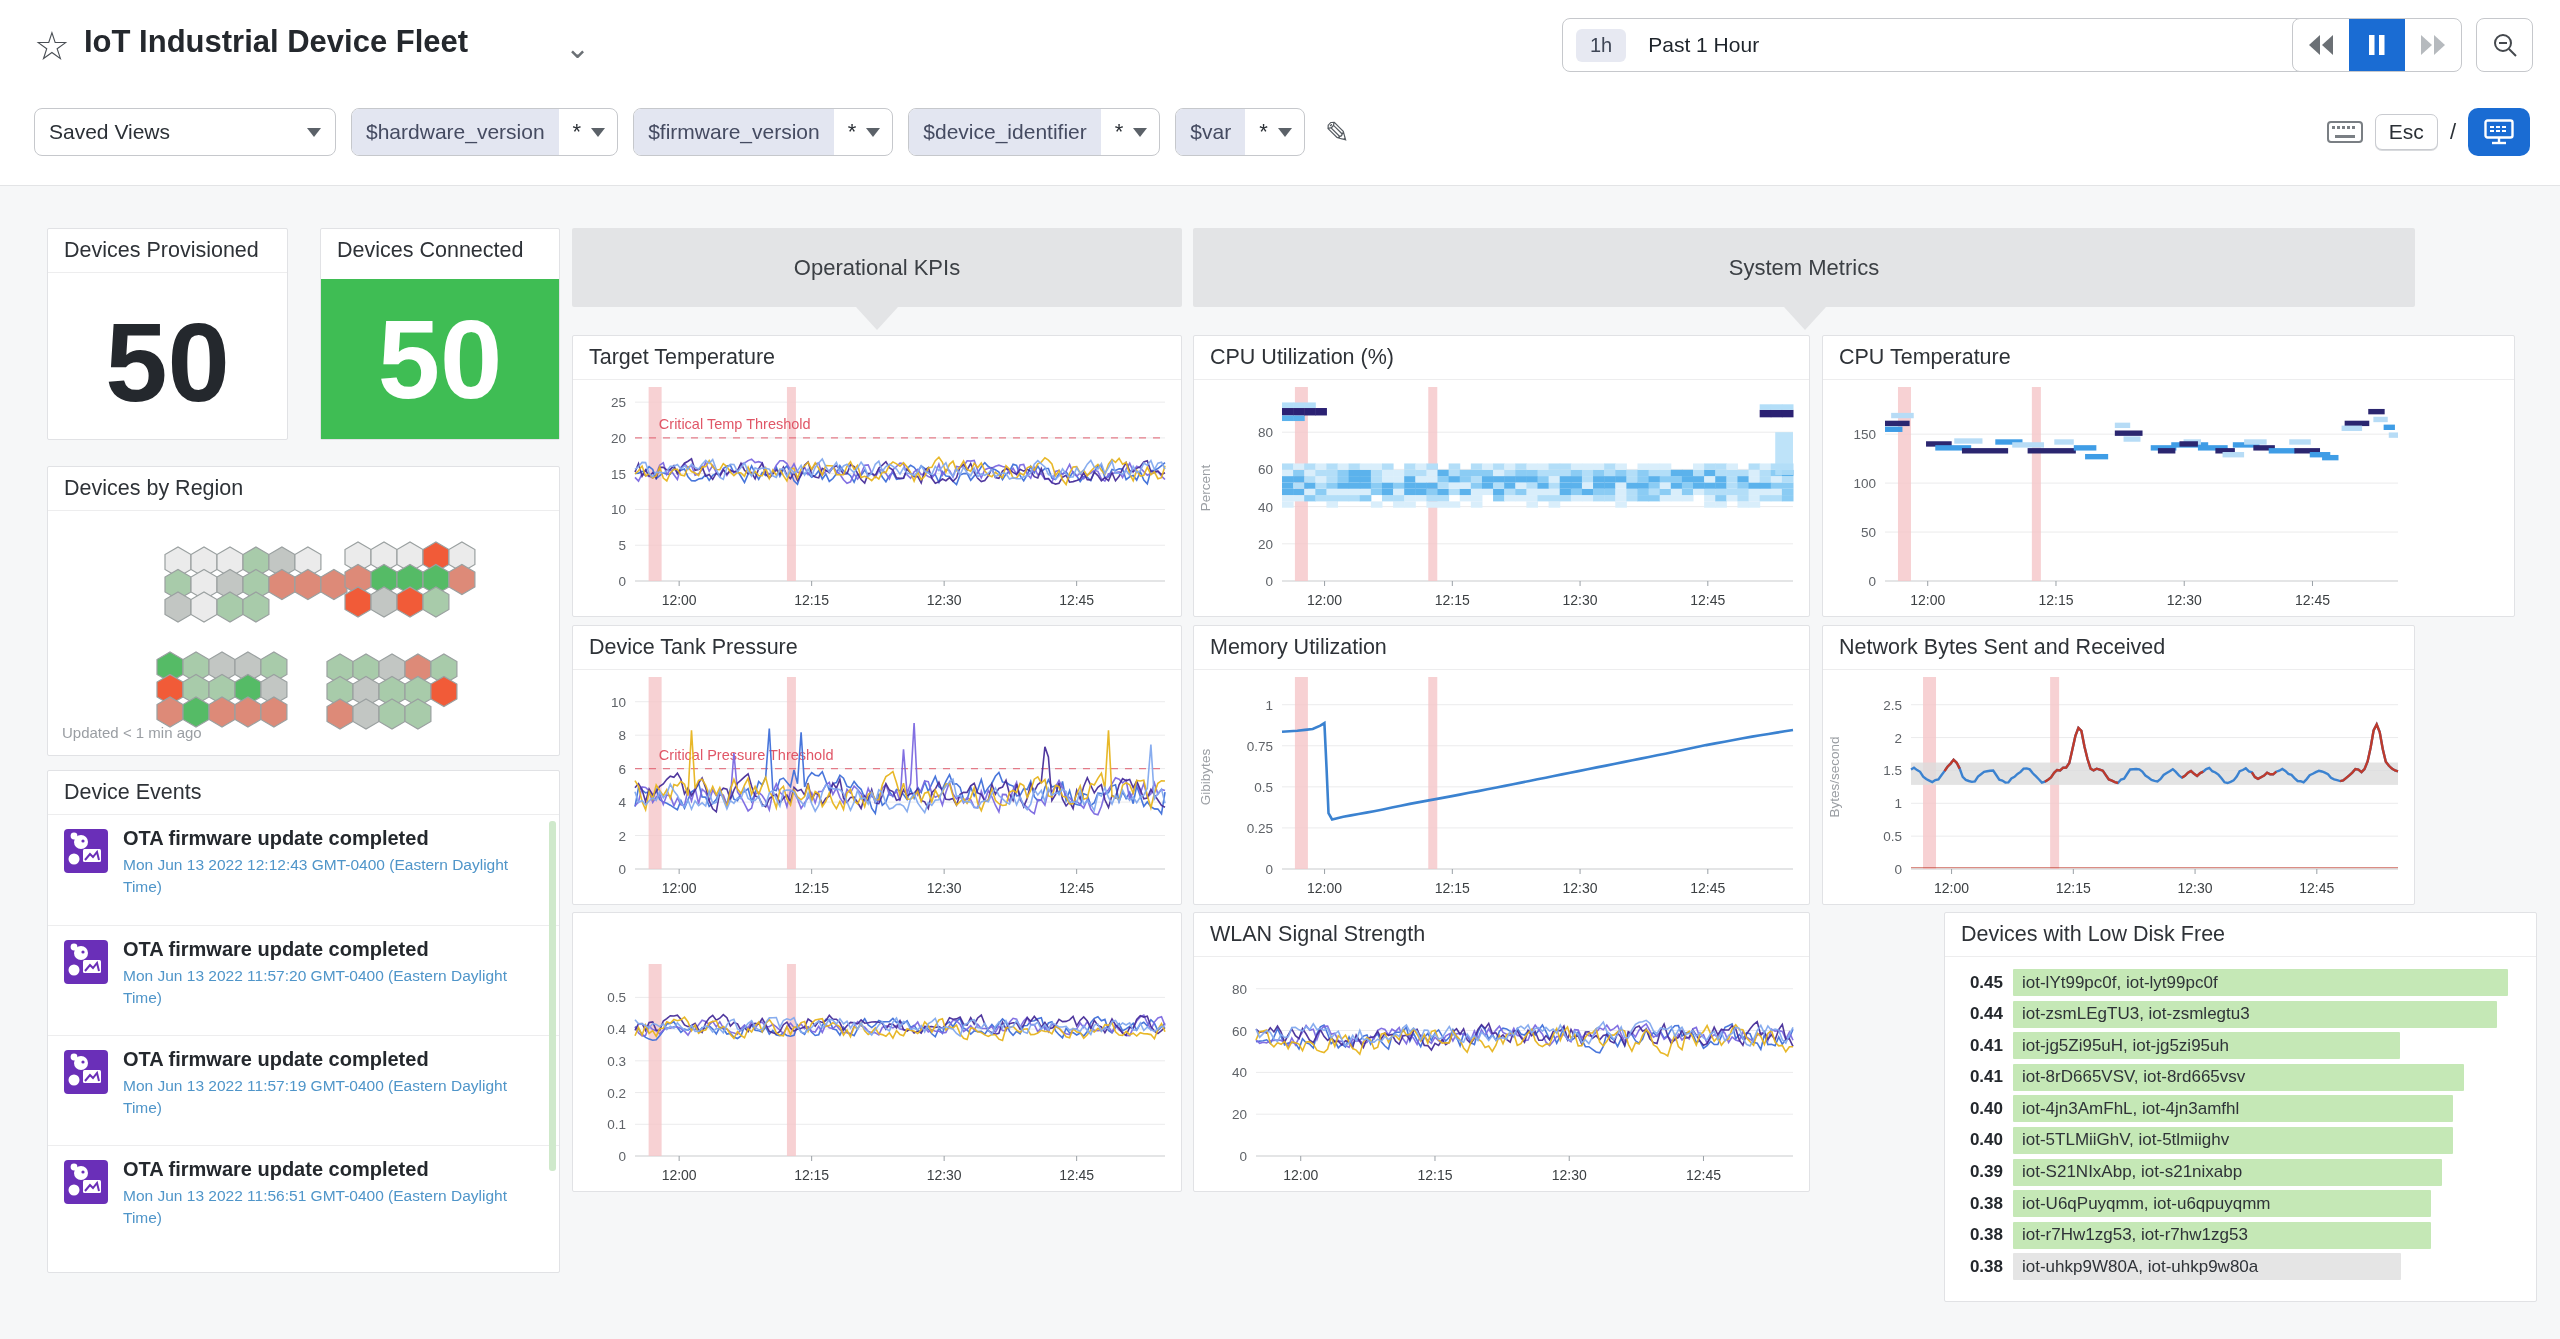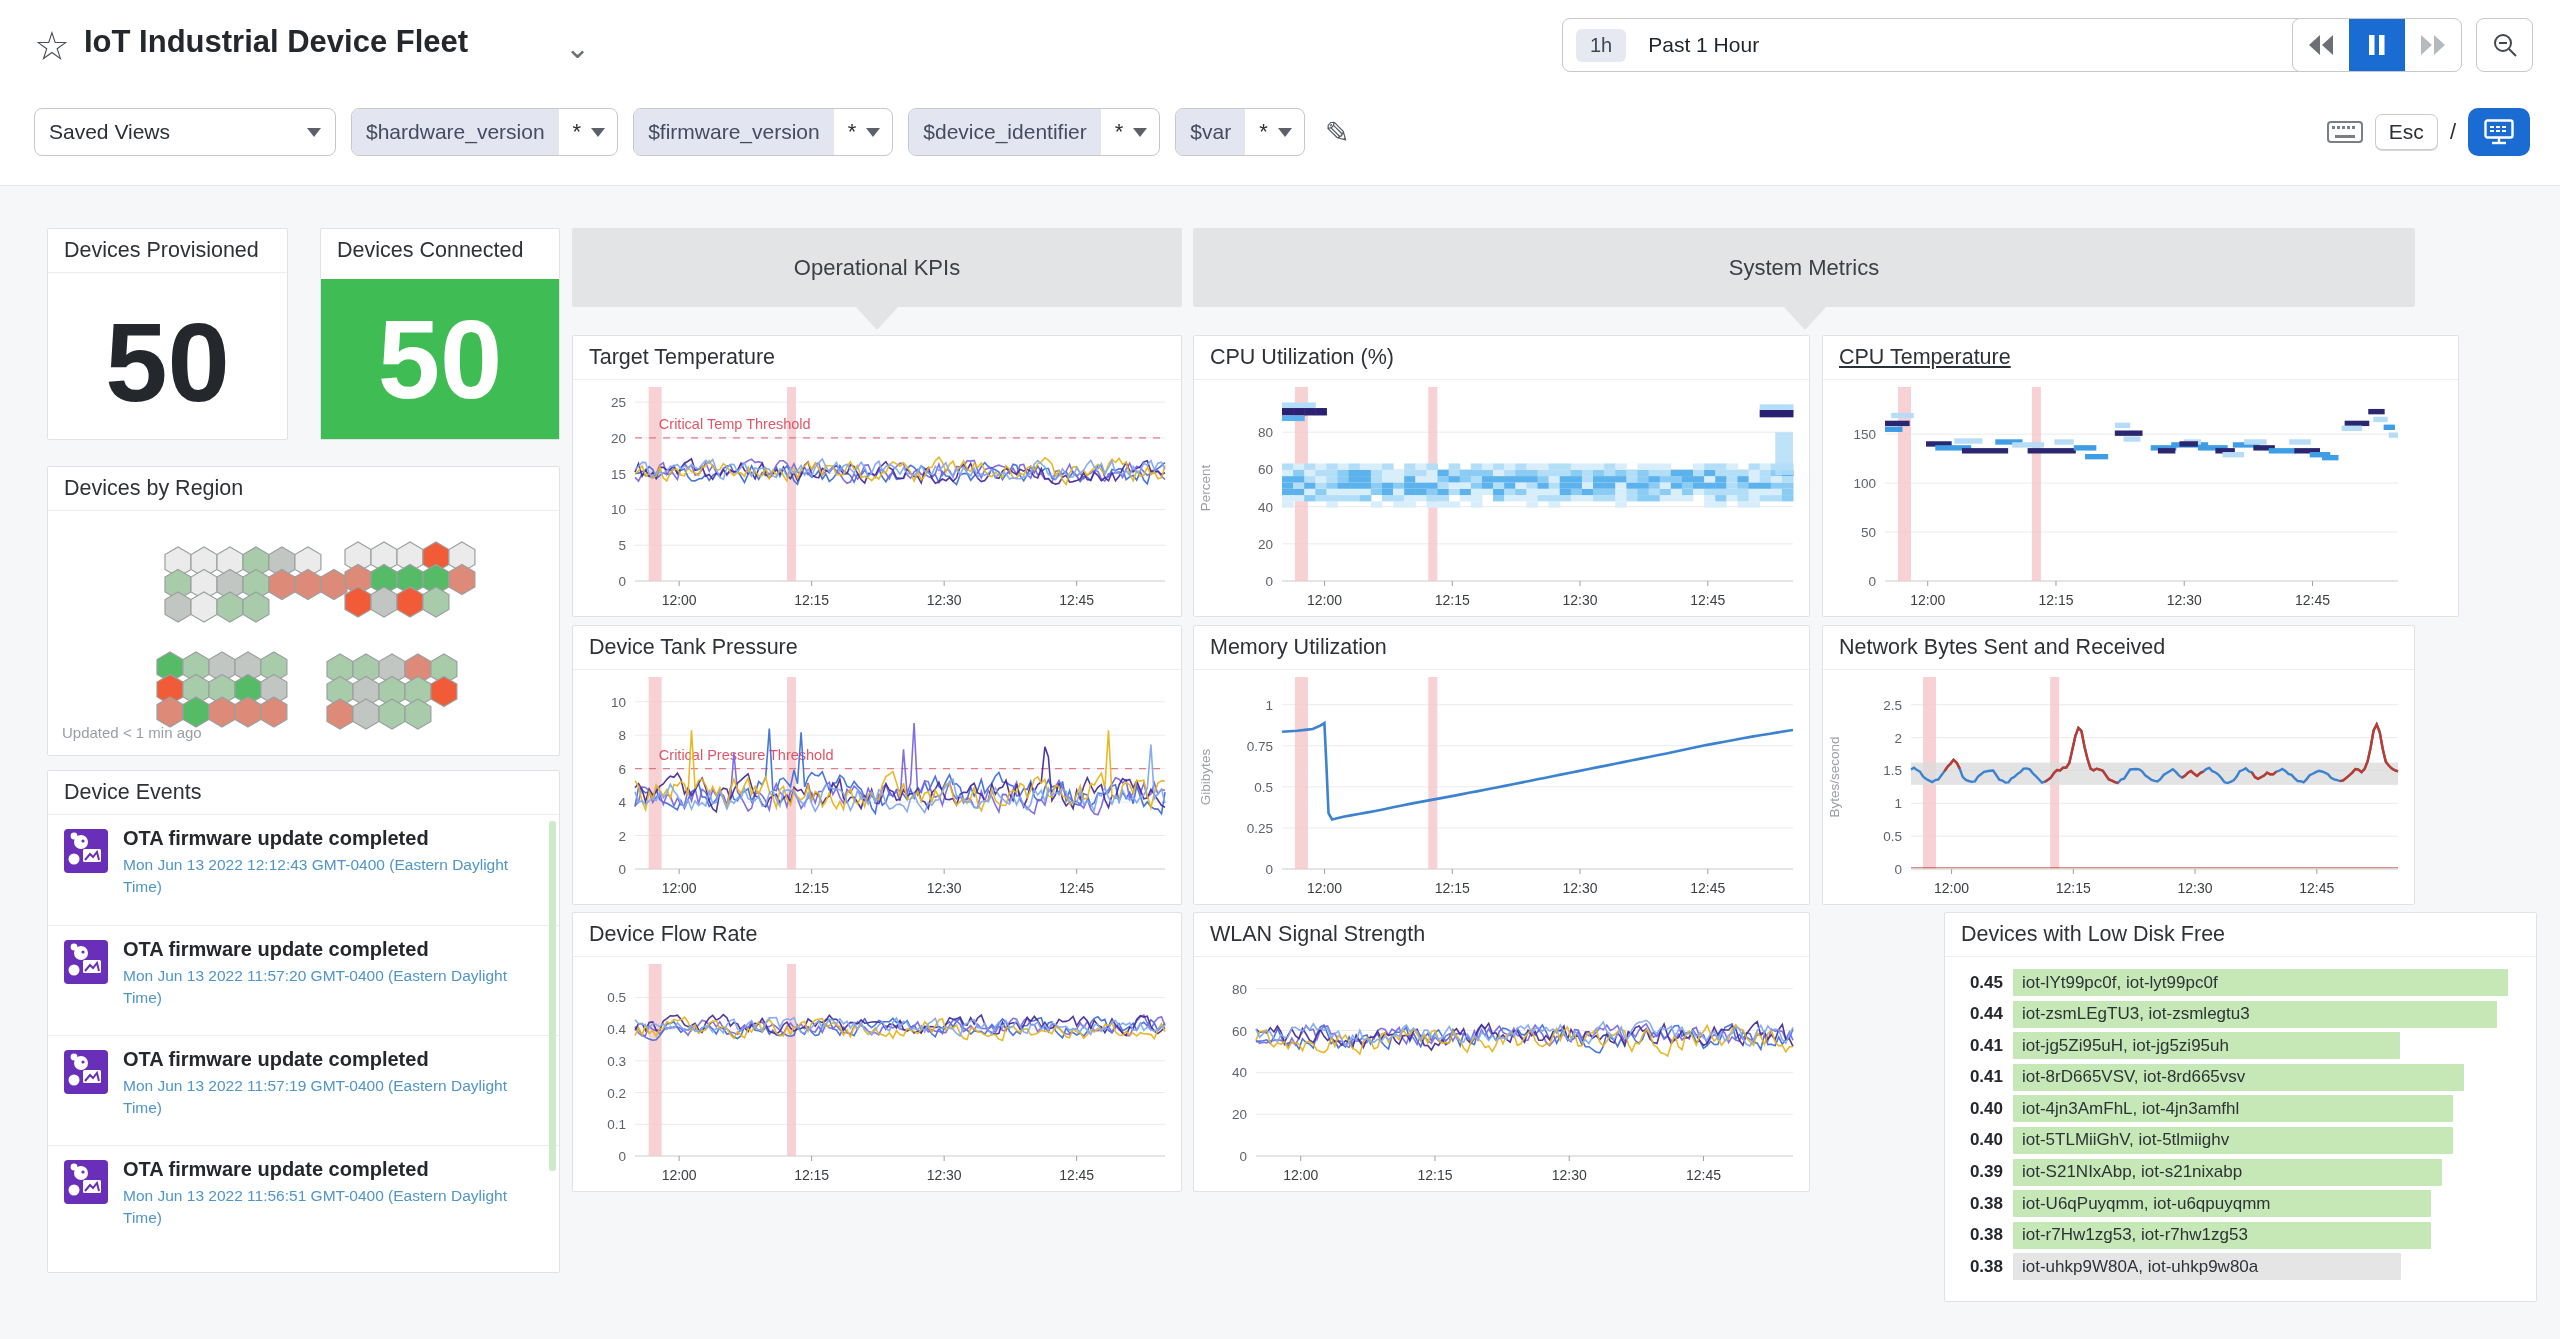--- a/index.html
+++ b/index.html
@@ -380,21 +380,20 @@
       <line x1="62" x2="592" y1="97.63636363636364" y2="97.63636363636364" stroke="#e05667" stroke-width="1.4" stroke-dasharray="7 7" opacity="0.75"></line>
       <text x="85.85" y="88.63636363636364" font-size="14.5" fill="#e05667">Critical Pressure Threshold</text>
       <polyline points="62.0,135.6 65.5,116.6 69.1,119.1 72.6,121.8 76.1,120.9 79.7,128.2 83.2,118.5 86.7,128.6 90.3,131.1 93.8,132.3 97.3,134.2 100.9,136.6 104.4,138.8 107.9,129.5 111.5,137.3 115.0,128.6 118.5,120.9 122.1,118.5 125.6,112.0 129.1,125.9 132.7,126.3 136.2,135.4 139.7,132.5 143.3,128.4 146.8,120.2 150.3,125.9 153.9,133.8 157.4,117.4 160.9,128.2 164.5,129.8 168.0,121.4 171.5,120.8 175.1,117.7 178.6,130.3 182.1,122.6 185.7,110.5 189.2,114.1 192.7,106.1 196.3,57.5 199.8,118.9 203.3,119.5 206.9,108.6 210.4,107.1 213.9,111.2 217.5,115.6 221.0,99.0 224.5,112.7 228.1,61.3 231.6,116.0 235.1,106.3 238.7,101.7 242.2,104.2 245.7,104.8 249.3,100.7 252.8,110.0 256.3,119.1 259.9,112.6 263.4,111.5 266.9,104.2 270.5,107.2 274.0,115.3 277.5,116.8 281.1,110.4 284.6,115.1 288.1,118.3 291.7,127.1 295.2,125.5 298.7,137.2 302.3,142.5 305.8,122.7 309.3,134.3 312.9,131.0 316.4,120.8 319.9,125.4 323.5,118.5 327.0,119.8 330.5,123.6 334.1,128.6 337.6,118.4 341.1,127.1 344.7,116.3 348.2,121.4 351.7,111.0 355.3,120.5 358.8,112.9 362.3,105.3 365.9,115.7 369.4,118.2 372.9,110.4 376.5,103.7 380.0,113.3 383.5,112.8 387.1,116.4 390.6,128.5 394.1,128.5 397.7,116.2 401.2,124.9 404.7,119.0 408.3,108.6 411.8,122.0 415.3,116.6 418.9,112.2 422.4,105.3 425.9,101.4 429.5,111.0 433.0,111.3 436.5,113.7 440.1,115.0 443.6,124.9 447.1,124.3 450.7,117.6 454.2,118.6 457.7,110.4 461.3,125.7 464.8,129.8 468.3,129.1 471.9,116.5 475.4,108.9 478.9,116.0 482.5,114.7 486.0,123.1 489.5,110.5 493.1,129.7 496.6,119.6 500.1,132.2 503.7,133.5 507.2,134.4 510.7,122.8 514.3,124.1 517.8,134.4 521.3,131.7 524.9,122.2 528.4,122.5 531.9,123.1 535.5,121.7 539.0,115.1 542.5,113.8 546.1,130.5 549.6,120.9 553.1,127.6 556.7,121.3 560.2,132.7 563.7,114.9 567.3,125.2 570.8,135.3 574.3,130.9 577.9,135.7 581.4,137.9 584.9,138.1 588.5,142.8 592.0,121.2" fill="none" stroke="#3e6fd9" stroke-width="1.6" opacity="0.95"></polyline>
       <polyline points="62.0,134.9 65.5,130.8 69.1,116.0 72.6,116.5 76.1,119.8 79.7,131.3 83.2,126.0 86.7,123.4 90.3,133.5 93.8,123.9 97.3,124.9 100.9,134.8 104.4,127.0 107.9,133.7 111.5,134.5 115.0,118.9 118.5,129.9 122.1,117.2 125.6,132.7 129.1,118.2 132.7,121.5 136.2,130.1 139.7,119.0 143.3,124.6 146.8,124.0 150.3,124.1 153.9,133.7 157.4,126.5 160.9,82.1 164.5,121.0 168.0,126.1 171.5,132.8 175.1,139.9 178.6,137.1 182.1,123.2 185.7,121.3 189.2,124.5 192.7,130.2 196.3,138.9 199.8,121.3 203.3,112.9 206.9,121.3 210.4,124.5 213.9,135.7 217.5,119.7 221.0,121.4 224.5,127.9 228.1,137.4 231.6,131.8 235.1,127.0 238.7,121.7 242.2,132.0 245.7,120.6 249.3,120.2 252.8,114.3 256.3,111.4 259.9,123.5 263.4,117.0 266.9,126.3 270.5,132.3 274.0,118.4 277.5,122.0 281.1,115.0 284.6,118.5 288.1,122.7 291.7,129.6 295.2,117.4 298.7,125.5 302.3,128.0 305.8,130.2 309.3,117.4 312.9,113.3 316.4,123.9 319.9,124.8 323.5,120.0 327.0,130.0 330.5,78.4 334.1,122.8 337.6,112.3 341.1,52.0 344.7,123.7 348.2,119.2 351.7,110.0 355.3,110.6 358.8,122.3 362.3,126.3 365.9,124.3 369.4,134.0 372.9,121.3 376.5,111.3 380.0,122.9 383.5,127.9 387.1,124.6 390.6,132.0 394.1,126.8 397.7,128.7 401.2,136.4 404.7,136.6 408.3,120.2 411.8,129.8 415.3,119.5 418.9,125.8 422.4,134.2 425.9,140.8 429.5,123.4 433.0,123.6 436.5,130.2 440.1,118.8 443.6,111.4 447.1,129.1 450.7,133.3 454.2,136.3 457.7,140.1 461.3,142.7 464.8,128.6 468.3,128.9 471.9,134.0 475.4,119.5 478.9,120.5 482.5,115.8 486.0,109.5 489.5,116.7 493.1,125.0 496.6,126.6 500.1,131.3 503.7,130.4 507.2,133.4 510.7,137.0 514.3,128.3 517.8,138.1 521.3,142.8 524.9,143.7 528.4,135.2 531.9,122.2 535.5,118.7 539.0,112.9 542.5,106.8 546.1,108.2 549.6,111.8 553.1,109.0 556.7,128.2 560.2,121.2 563.7,111.1 567.3,122.2 570.8,112.4 574.3,126.5 577.9,122.8 581.4,112.0 584.9,123.3 588.5,118.4 592.0,119.6" fill="none" stroke="#7b68e0" stroke-width="1.6" opacity="0.95"></polyline>
       <polyline points="62.0,116.7 65.5,112.6 69.1,118.9 72.6,130.7 76.1,118.0 79.7,124.0 83.2,120.7 86.7,115.4 90.3,112.9 93.8,108.3 97.3,105.2 100.9,106.3 104.4,102.2 107.9,108.2 111.5,122.9 115.0,116.9 118.5,124.5 122.1,119.0 125.6,112.1 129.1,106.9 132.7,116.9 136.2,129.8 139.7,137.8 143.3,140.8 146.8,121.2 150.3,117.2 153.9,118.2 157.4,128.4 160.9,119.1 164.5,112.2 168.0,109.1 171.5,105.8 175.1,102.8 178.6,115.2 182.1,125.1 185.7,126.1 189.2,133.4 192.7,135.8 196.3,127.6 199.8,124.8 203.3,123.4 206.9,131.8 210.4,127.3 213.9,124.1 217.5,130.6 221.0,116.4 224.5,119.9 228.1,118.4 231.6,124.1 235.1,112.2 238.7,128.4 242.2,122.0 245.7,123.9 249.3,133.2 252.8,127.4 256.3,125.3 259.9,112.1 263.4,117.3 266.9,108.3 270.5,127.1 274.0,131.4 277.5,126.4 281.1,126.1 284.6,131.5 288.1,137.4 291.7,125.1 295.2,130.0 298.7,118.6 302.3,132.0 305.8,132.7 309.3,124.5 312.9,112.8 316.4,119.1 319.9,120.5 323.5,129.3 327.0,128.1 330.5,118.8 334.1,124.6 337.6,122.7 341.1,122.2 344.7,117.8 348.2,129.4 351.7,130.8 355.3,137.5 358.8,121.6 362.3,118.0 365.9,111.2 369.4,120.7 372.9,128.3 376.5,128.6 380.0,127.5 383.5,133.9 387.1,123.2 390.6,121.3 394.1,121.5 397.7,114.9 401.2,112.3 404.7,122.0 408.3,123.4 411.8,130.4 415.3,129.3 418.9,113.3 422.4,123.1 425.9,117.4 429.5,116.0 433.0,109.3 436.5,123.0 440.1,129.5 443.6,113.0 447.1,126.2 450.7,135.8 454.2,127.4 457.7,113.1 461.3,120.4 464.8,113.5 468.3,110.8 471.9,75.8 475.4,85.9 478.9,129.5 482.5,123.7 486.0,112.0 489.5,128.1 493.1,134.9 496.6,130.8 500.1,137.5 503.7,119.3 507.2,128.1 510.7,115.4 514.3,106.8 517.8,114.5 521.3,121.9 524.9,116.4 528.4,113.7 531.9,128.8 535.5,136.4 539.0,124.4 542.5,126.7 546.1,113.8 549.6,107.7 553.1,109.6 556.7,108.4 560.2,116.7 563.7,110.1 567.3,118.6 570.8,127.8 574.3,127.1 577.9,118.4 581.4,123.9 584.9,129.0 588.5,134.4 592.0,136.2" fill="none" stroke="#472d99" stroke-width="1.6" opacity="0.95"></polyline>
       <polyline points="62.0,109.6 65.5,115.4 69.1,130.6 72.6,138.7 76.1,120.7 79.7,128.0 83.2,113.9 86.7,119.5 90.3,124.7 93.8,118.5 97.3,127.5 100.9,113.6 104.4,114.8 107.9,110.3 111.5,113.3 115.0,124.6 118.5,59.2 122.1,117.5 125.6,109.4 129.1,108.3 132.7,114.3 136.2,123.8 139.7,115.5 143.3,123.8 146.8,116.7 150.3,127.8 153.9,135.7 157.4,119.0 160.9,108.4 164.5,118.0 168.0,122.5 171.5,114.1 175.1,107.4 178.6,123.3 182.1,115.4 185.7,123.4 189.2,114.1 192.7,106.3 196.3,120.5 199.8,126.2 203.3,136.8 206.9,118.8 210.4,115.2 213.9,127.9 217.5,134.1 221.0,119.1 224.5,126.0 228.1,128.8 231.6,125.5 235.1,114.0 238.7,129.7 242.2,120.5 245.7,122.8 249.3,135.6 252.8,130.3 256.3,122.0 259.9,132.2 263.4,137.7 266.9,130.4 270.5,138.4 274.0,122.1 277.5,118.4 281.1,129.9 284.6,132.9 288.1,125.5 291.7,135.6 295.2,123.4 298.7,121.4 302.3,128.6 305.8,128.7 309.3,113.8 312.9,105.6 316.4,103.4 319.9,100.5 323.5,111.8 327.0,124.3 330.5,112.1 334.1,128.0 337.6,128.2 341.1,125.5 344.7,120.3 348.2,130.5 351.7,122.2 355.3,120.9 358.8,130.9 362.3,119.2 365.9,126.3 369.4,121.3 372.9,113.1 376.5,112.6 380.0,125.1 383.5,134.0 387.1,130.7 390.6,127.7 394.1,132.4 397.7,126.8 401.2,116.8 404.7,132.3 408.3,139.6 411.8,130.0 415.3,129.4 418.9,118.1 422.4,129.3 425.9,132.7 429.5,134.5 433.0,134.1 436.5,121.3 440.1,119.5 443.6,121.5 447.1,112.4 450.7,114.6 454.2,126.6 457.7,119.4 461.3,108.2 464.8,105.8 468.3,112.0 471.9,108.6 475.4,125.0 478.9,126.1 482.5,114.3 486.0,115.7 489.5,125.2 493.1,126.1 496.6,132.9 500.1,132.8 503.7,123.2 507.2,114.9 510.7,128.3 514.3,126.9 517.8,112.6 521.3,113.9 524.9,107.3 528.4,102.2 531.9,117.2 535.5,59.2 539.0,125.4 542.5,125.8 546.1,129.2 549.6,114.2 553.1,111.8 556.7,113.7 560.2,122.2 563.7,109.4 567.3,110.0 570.8,109.3 574.3,124.5 577.9,136.8 581.4,122.3 584.9,112.3 588.5,109.7 592.0,110.0" fill="none" stroke="#e7b41e" stroke-width="1.6" opacity="0.95"></polyline>
       <polyline points="62.0,120.7 65.5,131.5 69.1,129.6 72.6,133.7 76.1,129.9 79.7,126.9 83.2,129.5 86.7,120.6 90.3,126.9 93.8,122.4 97.3,113.2 100.9,119.9 104.4,124.5 107.9,131.8 111.5,135.8 115.0,129.0 118.5,138.2 122.1,129.8 125.6,134.6 129.1,131.8 132.7,135.1 136.2,120.4 139.7,132.7 143.3,131.4 146.8,120.0 150.3,128.5 153.9,137.8 157.4,129.6 160.9,132.3 164.5,127.0 168.0,127.7 171.5,117.5 175.1,127.5 178.6,129.6 182.1,129.5 185.7,125.0 189.2,135.3 192.7,133.9 196.3,121.9 199.8,119.5 203.3,128.2 206.9,135.2 210.4,120.0 213.9,119.1 217.5,119.0 221.0,121.1 224.5,127.5 228.1,130.8 231.6,135.2 235.1,122.1 238.7,132.6 242.2,140.2 245.7,134.2 249.3,121.2 252.8,113.7 256.3,115.7 259.9,117.9 263.4,118.0 266.9,118.6 270.5,122.4 274.0,130.7 277.5,139.2 281.1,131.1 284.6,119.2 288.1,127.9 291.7,126.8 295.2,132.9 298.7,121.4 302.3,131.2 305.8,118.9 309.3,121.6 312.9,132.1 316.4,138.0 319.9,136.7 323.5,133.4 327.0,133.1 330.5,135.1 334.1,140.6 337.6,127.5 341.1,122.7 344.7,131.9 348.2,136.9 351.7,141.5 355.3,131.5 358.8,134.4 362.3,129.1 365.9,128.8 369.4,119.6 372.9,115.3 376.5,111.1 380.0,108.3 383.5,125.3 387.1,124.6 390.6,131.0 394.1,130.4 397.7,131.1 401.2,136.4 404.7,137.1 408.3,130.9 411.8,129.6 415.3,130.7 418.9,122.9 422.4,116.9 425.9,124.5 429.5,127.9 433.0,131.2 436.5,133.2 440.1,124.4 443.6,133.9 447.1,125.7 450.7,134.9 454.2,138.8 457.7,133.3 461.3,118.5 464.8,123.9 468.3,119.4 471.9,130.4 475.4,117.4 478.9,124.2 482.5,122.0 486.0,122.4 489.5,118.3 493.1,120.5 496.6,130.9 500.1,130.9 503.7,131.7 507.2,120.0 510.7,133.2 514.3,129.6 517.8,133.4 521.3,139.3 524.9,123.1 528.4,125.2 531.9,116.4 535.5,126.5 539.0,133.0 542.5,124.2 546.1,130.6 549.6,119.1 553.1,126.0 556.7,129.2 560.2,125.7 563.7,131.7 567.3,126.1 570.8,124.2 574.3,117.2 577.9,73.6 581.4,127.9 584.9,122.4 588.5,118.1 592.0,132.2" fill="none" stroke="#82a9ee" stroke-width="1.6" opacity="0.95"></polyline>
     </svg>
   </div>
 <div class="card" style="left: 572px; top: 912px; width: 610px; height: 280px;">
-    <div class="ct">Device Flow Rate</div>
     <svg width="608" height="234" style="position:absolute;left:0;top:45px">
       <line x1="62" x2="592" y1="198" y2="198" stroke="#c9cbcd" stroke-width="1"></line>
       <text x="53" y="203" text-anchor="end" font-size="13.5" fill="#5f6368">0</text>
       <line x1="62" x2="592" y1="166.27586206896552" y2="166.27586206896552" stroke="#ebebec" stroke-width="1"></line>
       <text x="53" y="171.27586206896552" text-anchor="end" font-size="13.5" fill="#5f6368">0.1</text>
       <line x1="62" x2="592" y1="134.55172413793105" y2="134.55172413793105" stroke="#ebebec" stroke-width="1"></line>
       <text x="53" y="139.55172413793105" text-anchor="end" font-size="13.5" fill="#5f6368">0.2</text>
       <line x1="62" x2="592" y1="102.82758620689654" y2="102.82758620689654" stroke="#ebebec" stroke-width="1"></line>
       <text x="53" y="107.82758620689654" text-anchor="end" font-size="13.5" fill="#5f6368">0.3</text>
       <line x1="62" x2="592" y1="71.10344827586206" y2="71.10344827586206" stroke="#ebebec" stroke-width="1"></line>
@@ -734,21 +733,21 @@
       <rect x="121.32608695652173" y="27.01999999999999" width="11.608695652173912" height="7.440000000000005" fill="#2b2173"></rect>
       <rect x="565.6739130434783" y="28.879999999999992" width="11.608695652173912" height="7.440000000000008" fill="#2b2173"></rect>
       <rect x="565.6739130434783" y="23.300000000000008" width="11.608695652173912" height="5.579999999999984" fill="#b3def8"></rect>
       <rect x="576.7826086956521" y="28.879999999999992" width="11.608695652173912" height="7.440000000000008" fill="#2b2173"></rect>
       <rect x="576.7826086956521" y="23.300000000000008" width="11.608695652173912" height="5.579999999999984" fill="#b3def8"></rect>
       <rect x="587.891304347826" y="28.879999999999992" width="11.608695652173912" height="7.440000000000008" fill="#2b2173"></rect>
       <rect x="587.891304347826" y="23.300000000000008" width="11.608695652173912" height="5.579999999999984" fill="#b3def8"></rect>
       <rect x="581.2260869565216" y="51.19999999999999" width="17.77391304347826" height="42.780000000000015" fill="#b3def8" opacity="0.85"></rect>
     </svg>
   </div>
-<div class="card" style="left: 1822px; top: 335px; width: 637px; height: 282px; text-decoration: underline;">
+<div class="card" style="left: 1822px; top: 335px; width: 693px; height: 282px;">
     <div class="ct">CPU Temperature</div>
     <svg width="591" height="236" style="position:absolute;left:0;top:45px">
       <line x1="62" x2="575" y1="200" y2="200" stroke="#c9cbcd" stroke-width="1"></line>
       <text x="53" y="205" text-anchor="end" font-size="13.5" fill="#5f6368">0</text>
       <line x1="62" x2="575" y1="151.05263157894737" y2="151.05263157894737" stroke="#ebebec" stroke-width="1"></line>
       <text x="53" y="156.05263157894737" text-anchor="end" font-size="13.5" fill="#5f6368">50</text>
       <line x1="62" x2="575" y1="102.10526315789474" y2="102.10526315789474" stroke="#ebebec" stroke-width="1"></line>
       <text x="53" y="107.10526315789474" text-anchor="end" font-size="13.5" fill="#5f6368">100</text>
       <line x1="62" x2="575" y1="53.1578947368421" y2="53.1578947368421" stroke="#ebebec" stroke-width="1"></line>
       <text x="53" y="58.1578947368421" text-anchor="end" font-size="13.5" fill="#5f6368">150</text>

